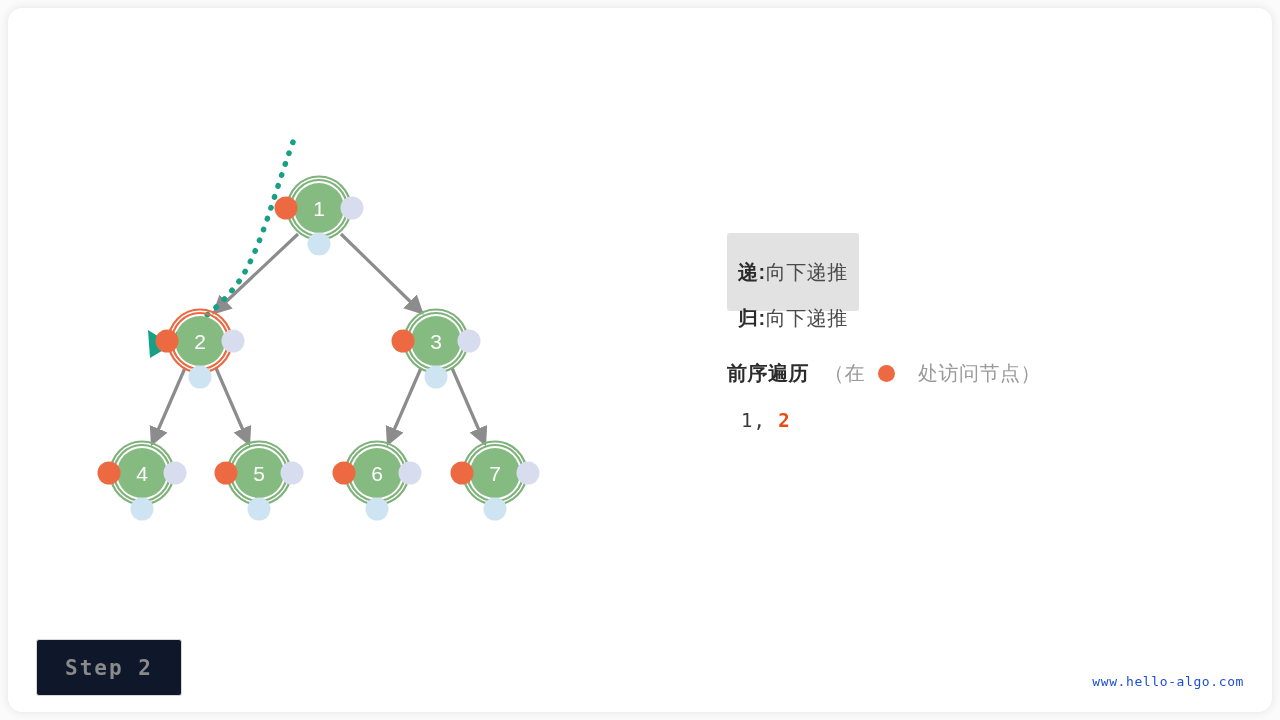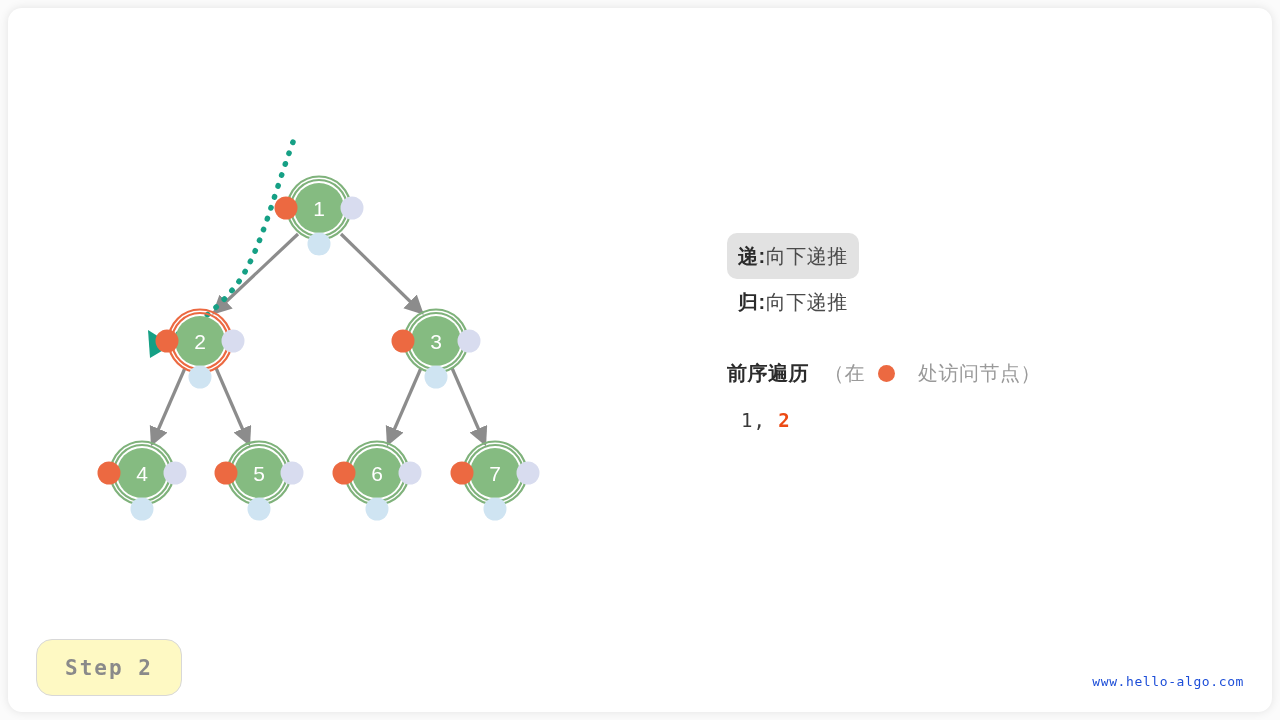--- a/index.html
+++ b/index.html
@@ -51,22 +51,22 @@
     display: flex;
     align-items: baseline;
     height: 46px;
     font-size: 20px;
     line-height: 46px;
     white-space: nowrap;
   }
 
   .legend-line .chip {
     display: inline-block;
-    padding: 0 11px;
-    border-radius: 10px;
+    padding: 16px 11px;
+    border-radius: 3px;
   }
 
   .legend-line.hl .chip {
     background: #e2e2e2;
   }
 
   .k {
     font-weight: bold;
     color: #2b2b2b;
     letter-spacing: 0.5px;
@@ -132,22 +132,22 @@
   }
 
   
   .step-badge {
     position: absolute;
     left: 36px;
     top: 639px;
     width: 144px;
     height: 55px;
     border: 1px solid #d8d8d8;
-    border-radius: 16px;
-    background: #fef9c3;
+    border-radius: 3px;
+    background: #0f172a;
     display: flex;
     align-items: center;
     justify-content: center;
     font-family: "DejaVu Sans Mono", "Liberation Mono", monospace;
     font-size: 21px;
     font-weight: bold;
     color: #8a8a8a;
     letter-spacing: 2px;
   }
 

